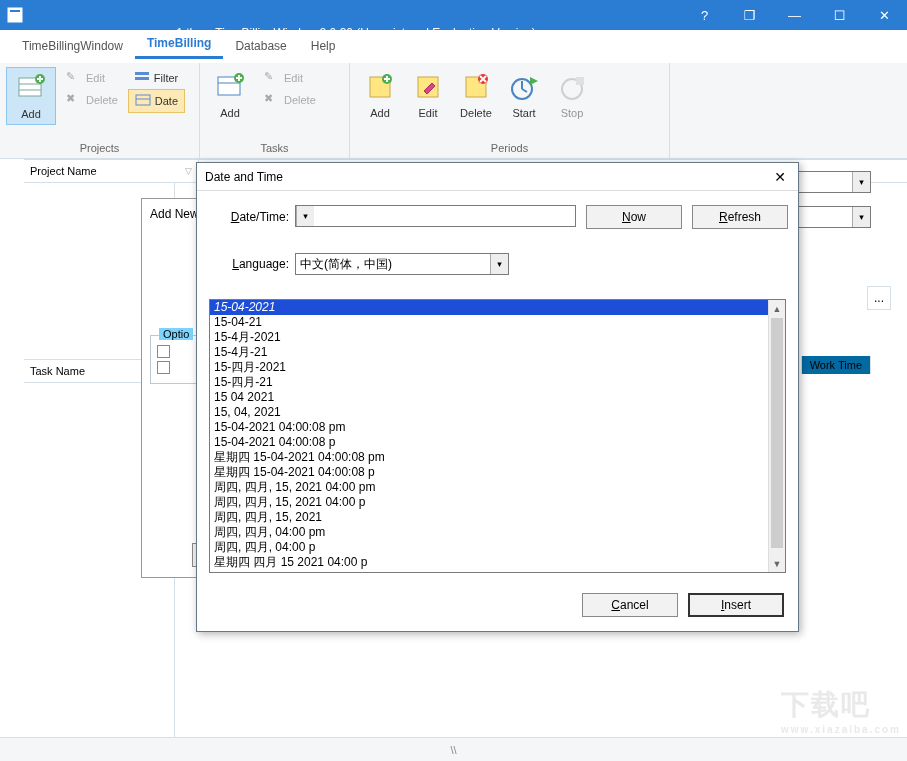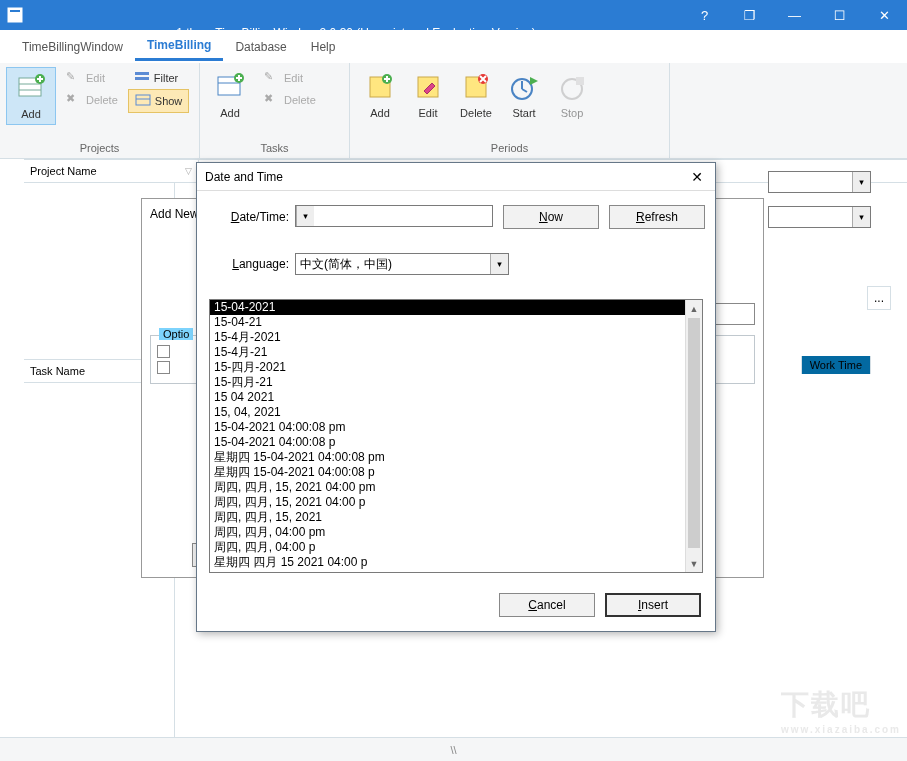--- a/index.html
+++ b/index.html
@@ -6,21 +6,21 @@
 body { margin: 0; background: #fff; width: 907px; height: 761px; overflow: hidden; position: relative; }
 
 
 .titlebar { height: 30px; background: #2b7cd3; display: flex; align-items: center; color: #fff; font-size: 12px; }
 .titlebar .icon-box { width: 30px; display: flex; justify-content: center; }
 .titlebar .title-text { flex: 1; text-align: center; margin-top: 36px; }
 .titlebar .controls { display: flex; }
 .titlebar .controls .btn { width: 45px; height: 30px; display: flex; align-items: center; justify-content: center; font-size: 13px; }
 
 
-.menubar { height: 33px; background: #fff; display: flex; align-items: center; padding: 12px 10px; border-bottom: 0; }
+.menubar { height: 33px; background: #fff; display: flex; align-items: flex-end; padding: 4px 10px; border-bottom: 0; }
 .menubar .tab { padding: 6px 12px; font-size: 12px; color: #555; cursor: pointer; }
 .menubar .tab.active { color: #2b7cd3; border-bottom: 3px solid #2b7cd3; font-weight: 600; }
 
 
 .ribbon { height: 96px; background: #f5f6f7; border-bottom: 1px solid #d5dfe5; display: flex; }
 .ribbon-group { border-right: 1px solid #d5dfe5; display: flex; flex-direction: column; }
 .ribbon-group .items { flex: 1; display: flex; align-items: flex-start; padding: 4px 6px; }
 .ribbon-group .label { text-align: center; font-size: 11px; color: #666; padding: 2px 0 4px; }
 .big-btn { display: flex; flex-direction: column; align-items: center; padding: 4px 8px; font-size: 11px; color: #333; }
 .big-btn.active { background: #cde6f7; border: 1px solid #8cc6f0; }
@@ -50,21 +50,21 @@
 .field-row .lbl { width: 82px; text-align: right; margin-right: 6px; font-size: 12px; }
 .field-row .lbl .u { text-decoration: underline; }
 .field-row .ctl { flex: 1; }
 .combo { display: flex; border: 1px solid #7a7a7a; height: 22px; background: #fff; }
 .combo .val { flex: 1; padding: 2px 4px; font-size: 12px; }
 .combo .arrow { width: 18px; border-left: 1px solid #aaa; display: flex; align-items: center; justify-content: center; background: #eee; font-size: 9px; }
 .dlg-btn { width: 96px; height: 24px; border: 1px solid #888; background: #f2f2f2; font-size: 12px; display: inline-flex; align-items: center; justify-content: center; margin-left: 10px; }
 .dlg-btn .u { text-decoration: underline; }
 .listbox { border: 1px solid #7a7a7a; height: 274px; margin: 4px 12px 10px 12px; overflow: hidden; position: relative; background: #fff; font-size: 12px; }
 .listbox .item { padding: 0 4px; height: 15px; line-height: 15px; white-space: nowrap; }
-.listbox .item.selected { background: #000000; color: #fff; }
+.listbox .item.selected { background: #1d4ed8; color: #fff; font-style: italic; }
 .listbox .scrollbar { position: absolute; right: 0; top: 0; bottom: 0; width: 17px; background: #f0f0f0; border-left: 1px solid #ddd; }
 .listbox .scrollbar .thumb { position: absolute; left: 2px; right: 2px; top: 18px; height: 230px; background: #cdcdcd; }
 .listbox .scrollbar .arr { position: absolute; left: 0; right: 0; height: 17px; display: flex; align-items: center; justify-content: center; font-size: 9px; color: #666; }
 .listbox .scrollbar .arr.up { top: 0; }
 .listbox .scrollbar .arr.dn { bottom: 0; }
 .dlg-footer { display: flex; justify-content: flex-end; padding: 10px 14px 14px; }
 
 
 .back-dialog { position: absolute; top: 198px; left: 141px; width: 623px; height: 380px; background: #fff; border: 1px solid #999; padding: 8px; z-index: 2; }
 .back-dialog .dtitle { font-size: 12px; margin-bottom: 6px; }
@@ -149,21 +149,21 @@
                 <rect x="1" y="2" width="14" height="3" fill="#5b8bd4"></rect>
                 <rect x="1" y="7" width="14" height="3" fill="#5b8bd4"></rect>
               </svg></span>
             <span>Filter</span>
           </div>
         <div class="small-btn active">
             <span class="sico"><svg width="16" height="16">
                 <rect x="1" y="2" width="14" height="10" fill="none" stroke="#5b8bd4"></rect>
                 <line x1="1" y1="6" x2="15" y2="6" stroke="#5b8bd4"></line>
               </svg></span>
-            <span>Show</span>
+            <span>Date</span>
           </div>
       </div>
     </div>
     <div class="label">Projects</div>
   </div>
 
   <div class="ribbon-group" style="width:150px">
     <div class="items">
       <div class="big-btn">
         <div class="ico">
@@ -304,21 +304,21 @@
       </div>
     <div class="chk">
         <div class="box"></div>
       </div>
   </div>
   <div style="position:absolute;bottom:10px;left:50px;width:30px;height:24px;border:1px solid #888;background:#f2f2f2;display:flex;align-items:center;justify-content:center">C</div>
 </div>
 <div class="lt-lt">&lt;</div>
 <div class="lt-nodata">&lt;No data t</div>
 
-<div class="dialog" style="left:196px; top:162px; width:520px; z-index:10">
+<div class="dialog" style="left:196px; top:162px; width:603px; z-index:10">
   <div class="dlg-title">
     <div class="t">Date and Time</div>
     <div class="x">✕</div>
   </div>
 
   <div class="field-row" style="margin-top:14px">
     <div class="lbl"><span class="u">D</span><span>ate/Time:</span></div>
     <div class="ctl" style="display:flex">
       <div class="combo" style="flex:1">
         <div class="arrow">▾</div>

